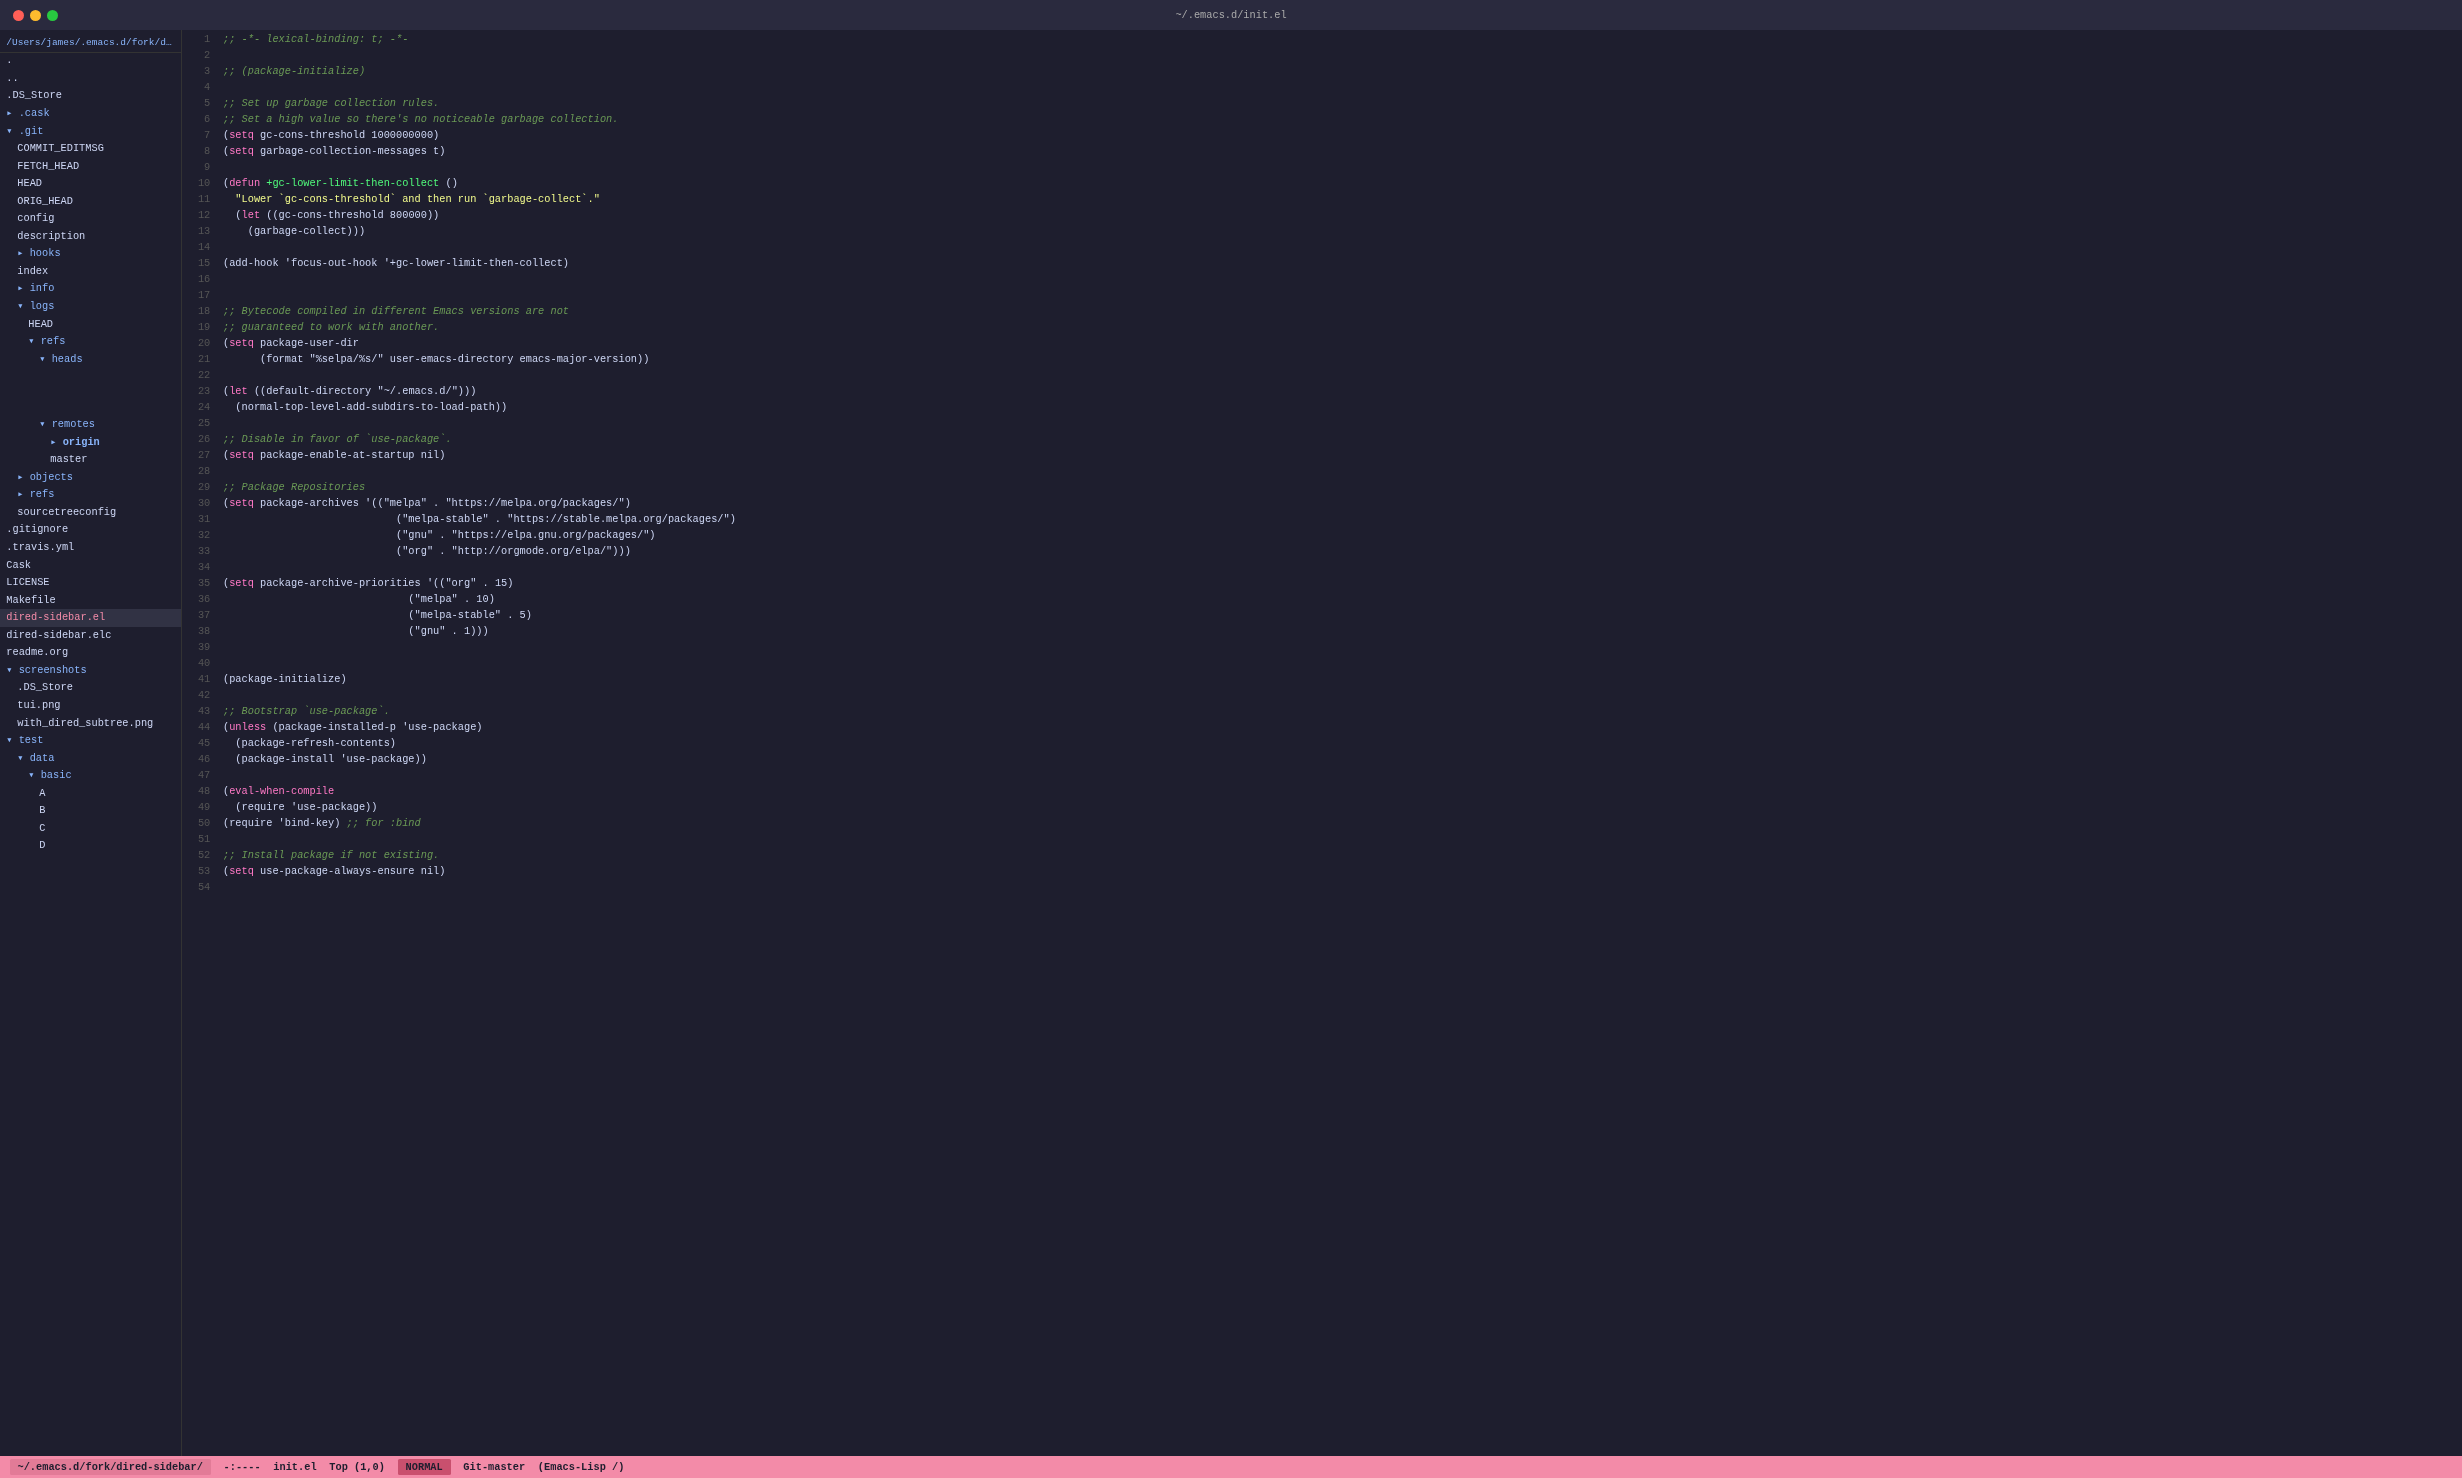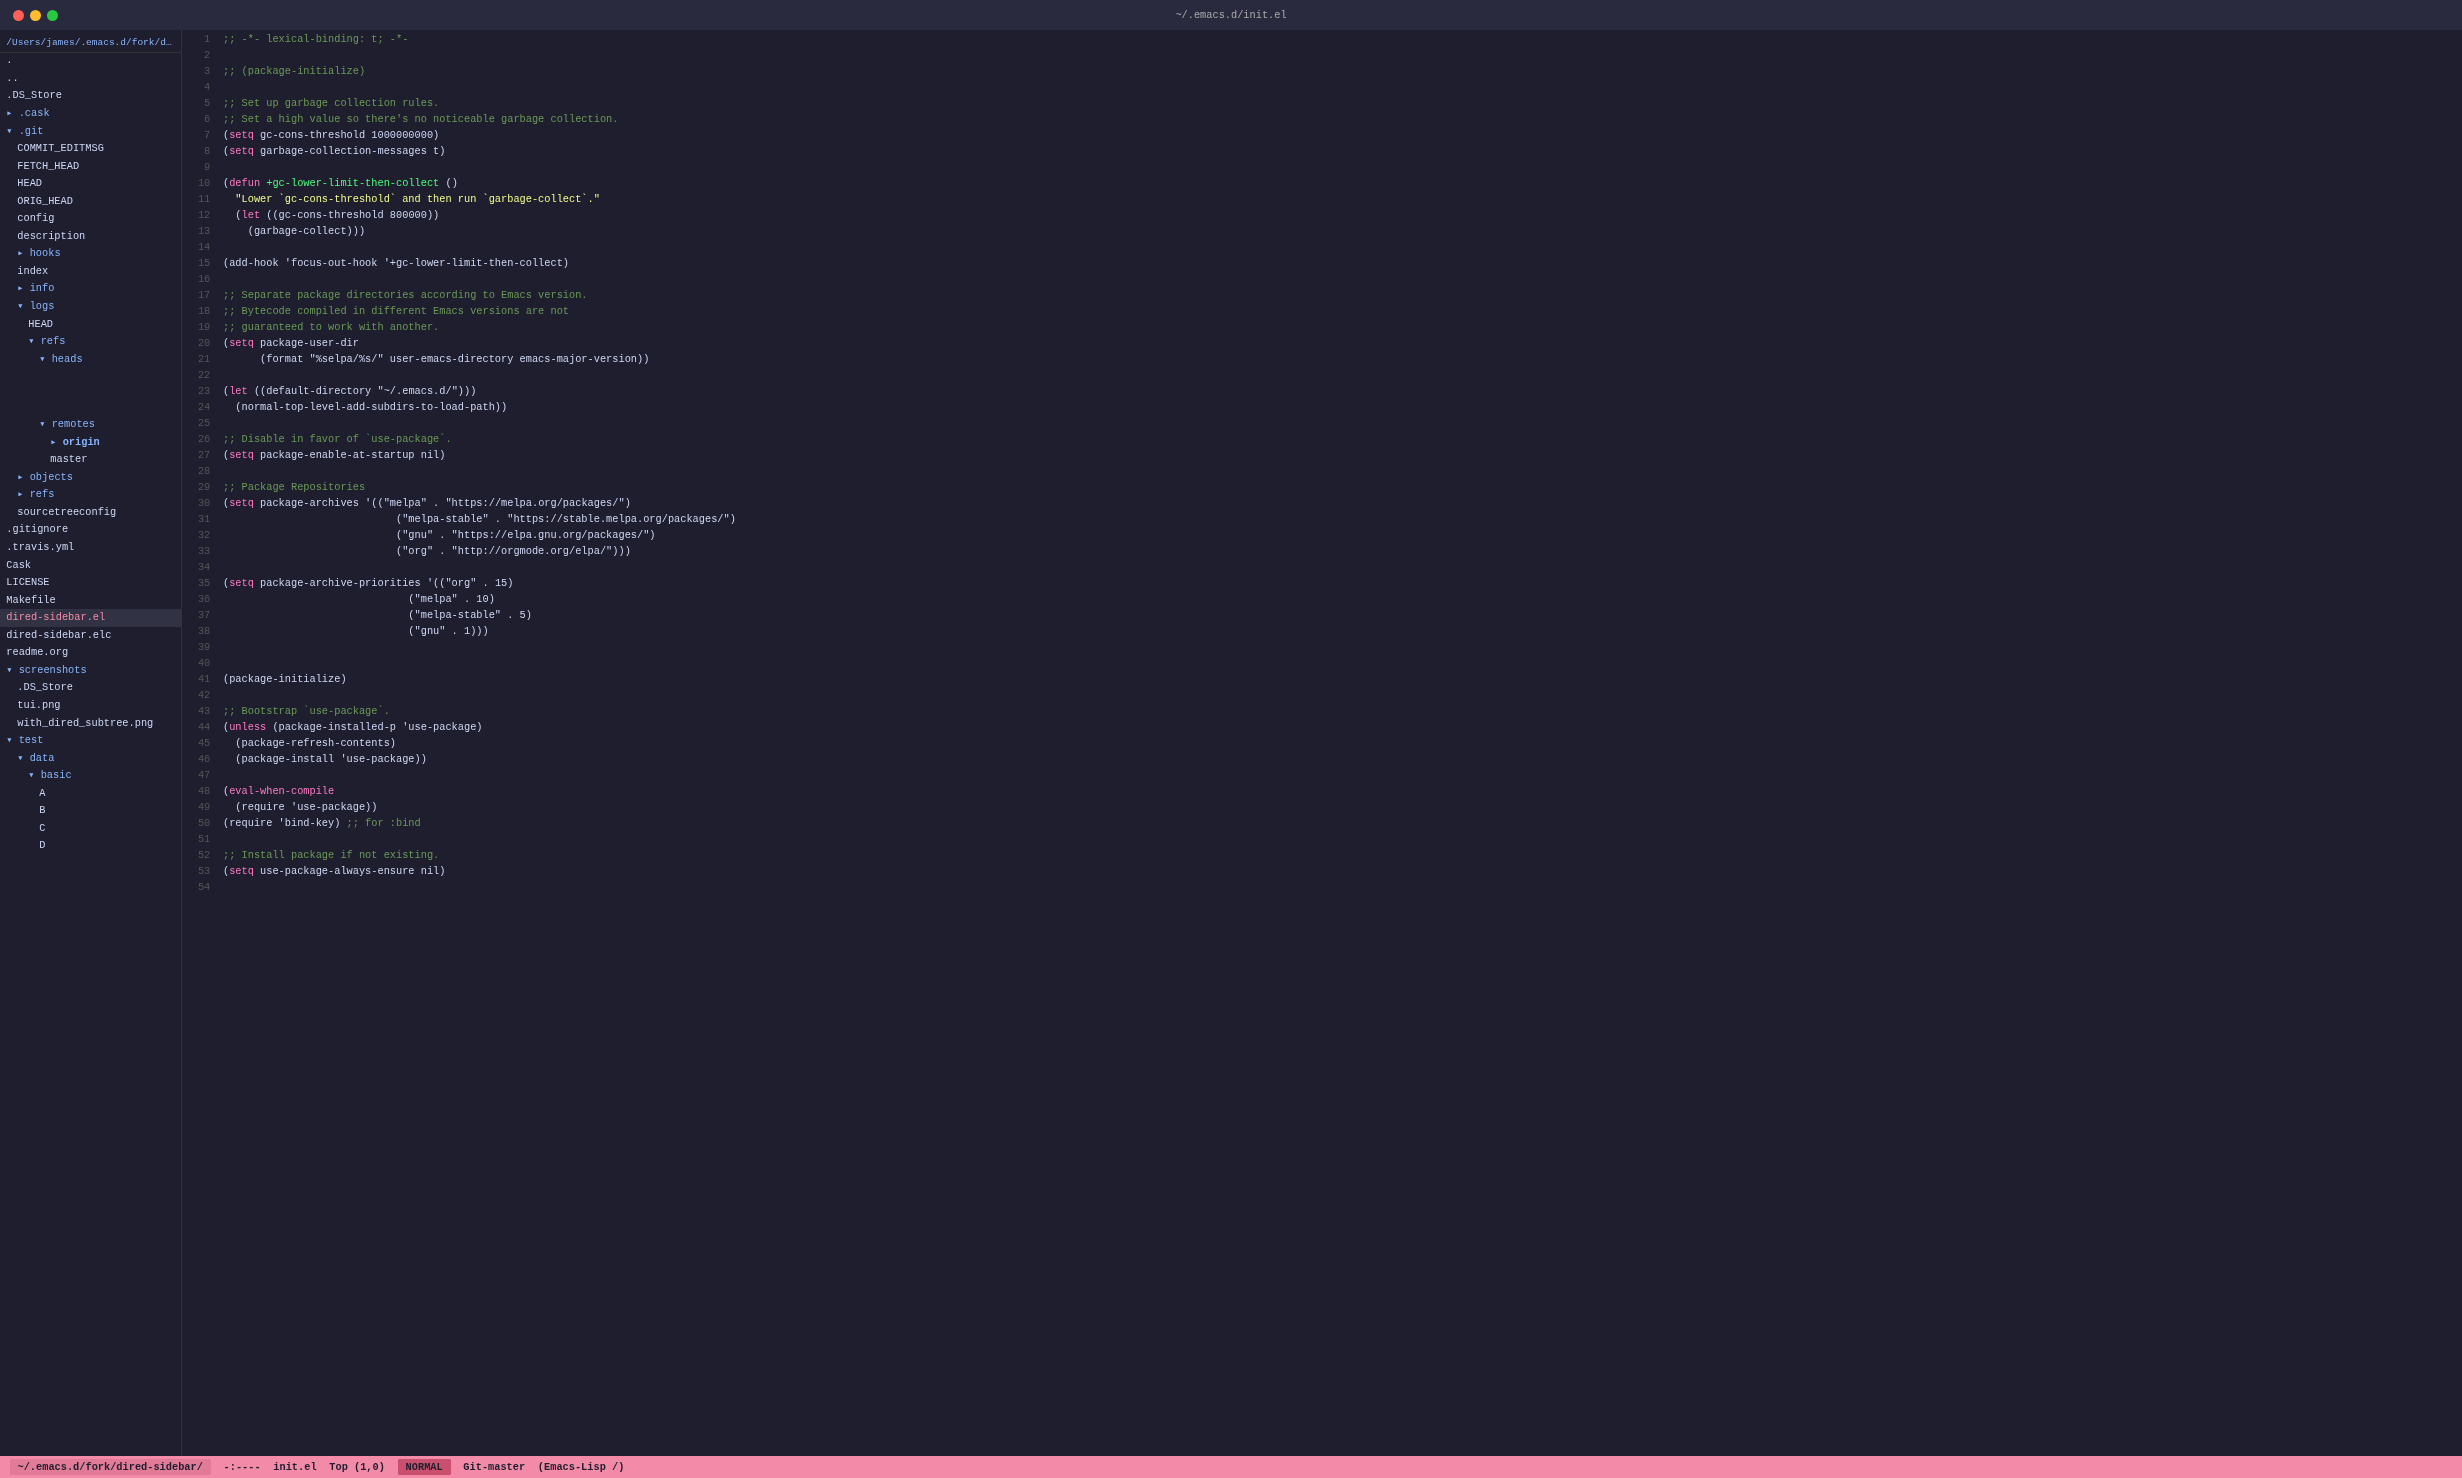--- a/index.html
+++ b/index.html
@@ -111,21 +111,21 @@
       user-select: none;
       flex-shrink: 0;
       font-size: 10.3px;
     }
     .line-content {
       flex: 1;
       white-space: pre;
       font-size: 10.3px;
     }
     
-    .c-comment { color: #6a9955; }
+    .c-comment { color: #6a9955; font-style: italic; }
     .c-keyword { color: #ff79c6; }
     .c-string { color: #f1fa8c; }
     .c-paren { color: #cdd6f4; }
     .c-func { color: #50fa7b; }
     .c-text { color: #cdd6f4; }
     
     .status-bar {
       background: #f38ba8;
       height: 22px;
       display: flex;
@@ -403,21 +403,20 @@
           <div class="code-line">
             <span class="line-num">15</span>
             <span class="line-content"><span class="c-text">(add-hook 'focus-out-hook '+gc-lower-limit-then-collect)</span></span>
           </div>
           <div class="code-line">
             <span class="line-num">16</span>
             <span class="line-content"></span>
           </div>
           <div class="code-line">
             <span class="line-num">17</span>
-            <span class="line-content"><span class="c-comment">;; Separate package directories according to Emacs version.</span></span>
           </div>
           <div class="code-line">
             <span class="line-num">18</span>
             <span class="line-content"><span class="c-comment">;; Bytecode compiled in different Emacs versions are not</span></span>
           </div>
           <div class="code-line">
             <span class="line-num">19</span>
             <span class="line-content"><span class="c-comment">;; guaranteed to work with another.</span></span>
           </div>
           <div class="code-line">

